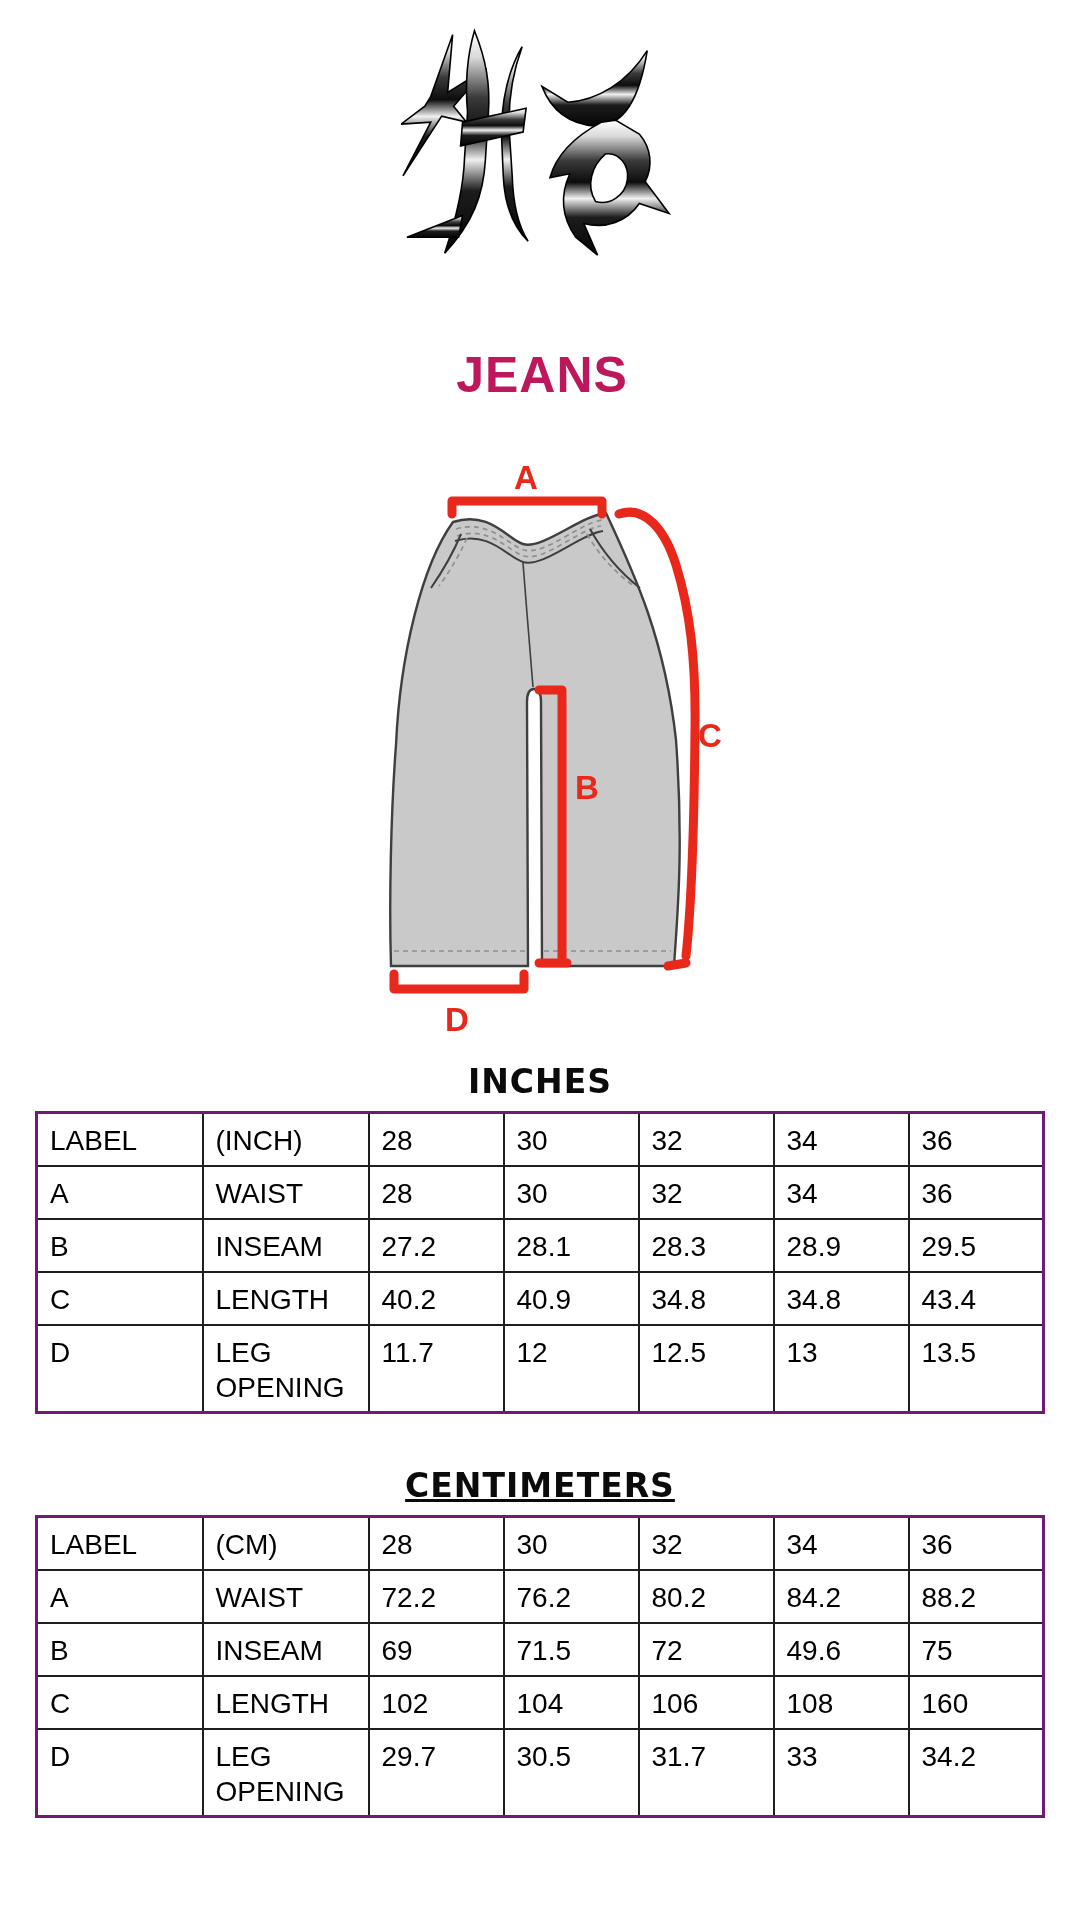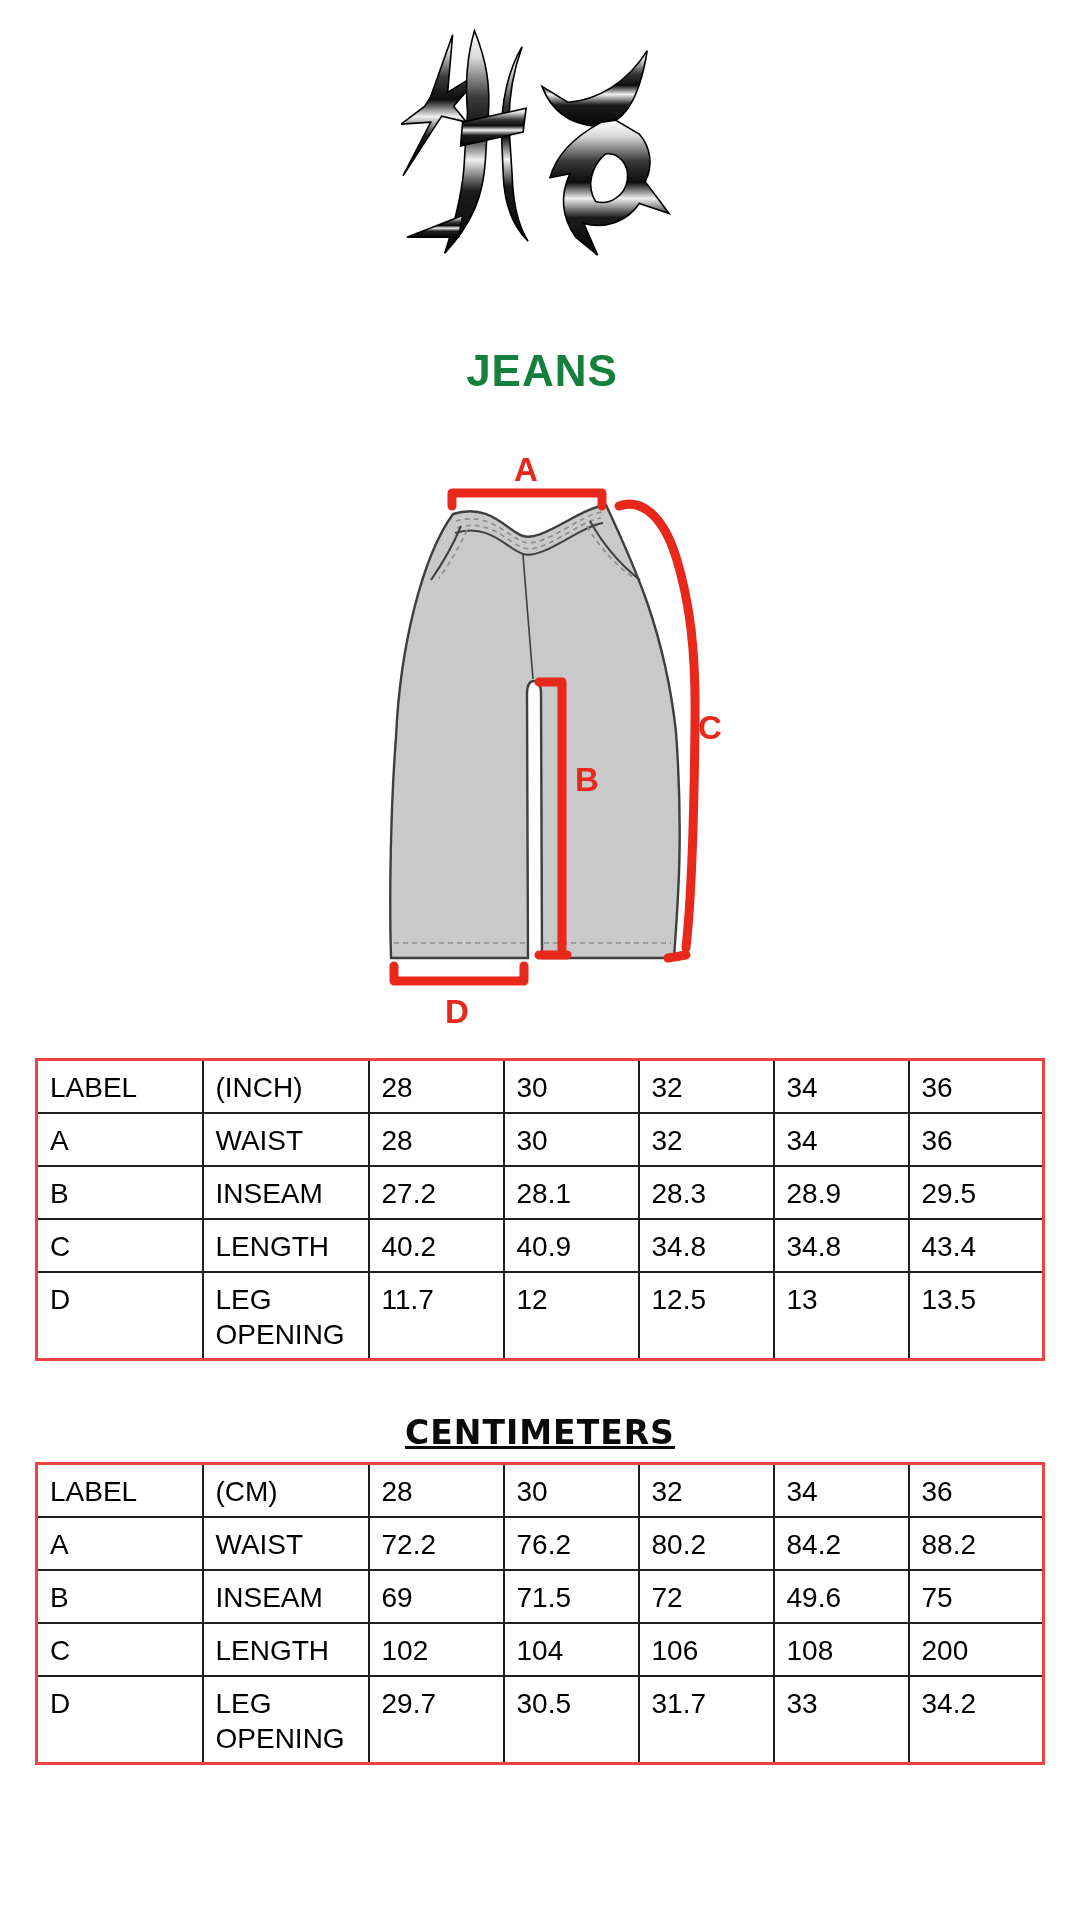--- a/index.html
+++ b/index.html
@@ -4,35 +4,35 @@
 <style>
   html,body{margin:0;padding:0;background:#ffffff;}
   .page{
     width:1080px;height:1920px;margin:0 auto;background:#fff;
     font-family:"Liberation Sans", sans-serif;color:#111;
     overflow:hidden;position:relative;
   }
   .logo-wrap{width:100%;text-align:center;padding-top:26px;}
   .brand-title{
     text-align:center;margin:84px 0 0 4px;
-    font-size:44px;font-weight:bold;letter-spacing:1px;color:#15803d;
+    font-size:50px;font-weight:bold;letter-spacing:1px;color:#be185d;
     font-family:"Liberation Sans", sans-serif;
   }
   .diagram-wrap{width:100%;text-align:center;margin-top:44px;}
   .diagram-wrap svg{display:inline-block;}
   .section-heading{
     text-align:center;font-family:"DejaVu Sans", sans-serif;
     font-weight:bold;font-size:33px;letter-spacing:1px;color:#0b0b0b;
     margin:0;
   }
   .heading-inches{margin-top:6px;}
   .heading-cm{margin-top:52px;text-decoration:underline;}
   table.size-table{
     width:1008px;margin:10px auto 0 auto;border-collapse:collapse;
-    border:3px solid #ef4444;table-layout:fixed;
+    border:3px solid #701a75;table-layout:fixed;
   }
   table.size-table td, table.size-table th{
     border:2px solid #1f1f1f;
     font-size:28px;font-weight:normal;text-align:left;
     vertical-align:top;padding:9px 6px 4px 12px;line-height:1.25;
     font-family:"Liberation Sans", sans-serif;color:#000;
     overflow:hidden;
   }
   table.size-table tr{height:53px;}
   table.size-table tr.tall{height:88px;}
@@ -127,20 +127,21 @@
 
         <path class="measure-line" d="M629,514 C655,505 675,530 686,565 C700,610 706,660 705,730 C704,840 701,910 696,956 M696,963 L678,966"></path>
         <text class="measure-text" x="708" y="747" text-anchor="start">C</text>
 
         <path class="measure-line" d="M404,974 L404,989 L534,989 L534,974"></path>
         <text class="measure-text" x="467" y="1031" text-anchor="middle">D</text>
       </g>
     </svg>
   </div>
 
+  <h2 class="section-heading heading-inches">INCHES</h2>
   <table class="size-table">
     <colgroup>
       <col class="c-label">
         <col class="c-name">
       <col class="c-size">
         <col class="c-size">
         <col class="c-size">
         <col class="c-size">
         <col class="c-size">
     </colgroup>
@@ -236,21 +237,21 @@
           <td>49.6</td>
           <td>75</td>
         </tr>
         <tr>
           <td>C</td>
           <td>LENGTH</td>
           <td>102</td>
           <td>104</td>
           <td>106</td>
           <td>108</td>
-          <td>200</td>
+          <td>160</td>
         </tr>
         <tr class="tall">
           <td>D</td>
           <td>LEG OPENING</td>
           <td>29.7</td>
           <td>30.5</td>
           <td>31.7</td>
           <td>33</td>
           <td>34.2</td>
         </tr>

